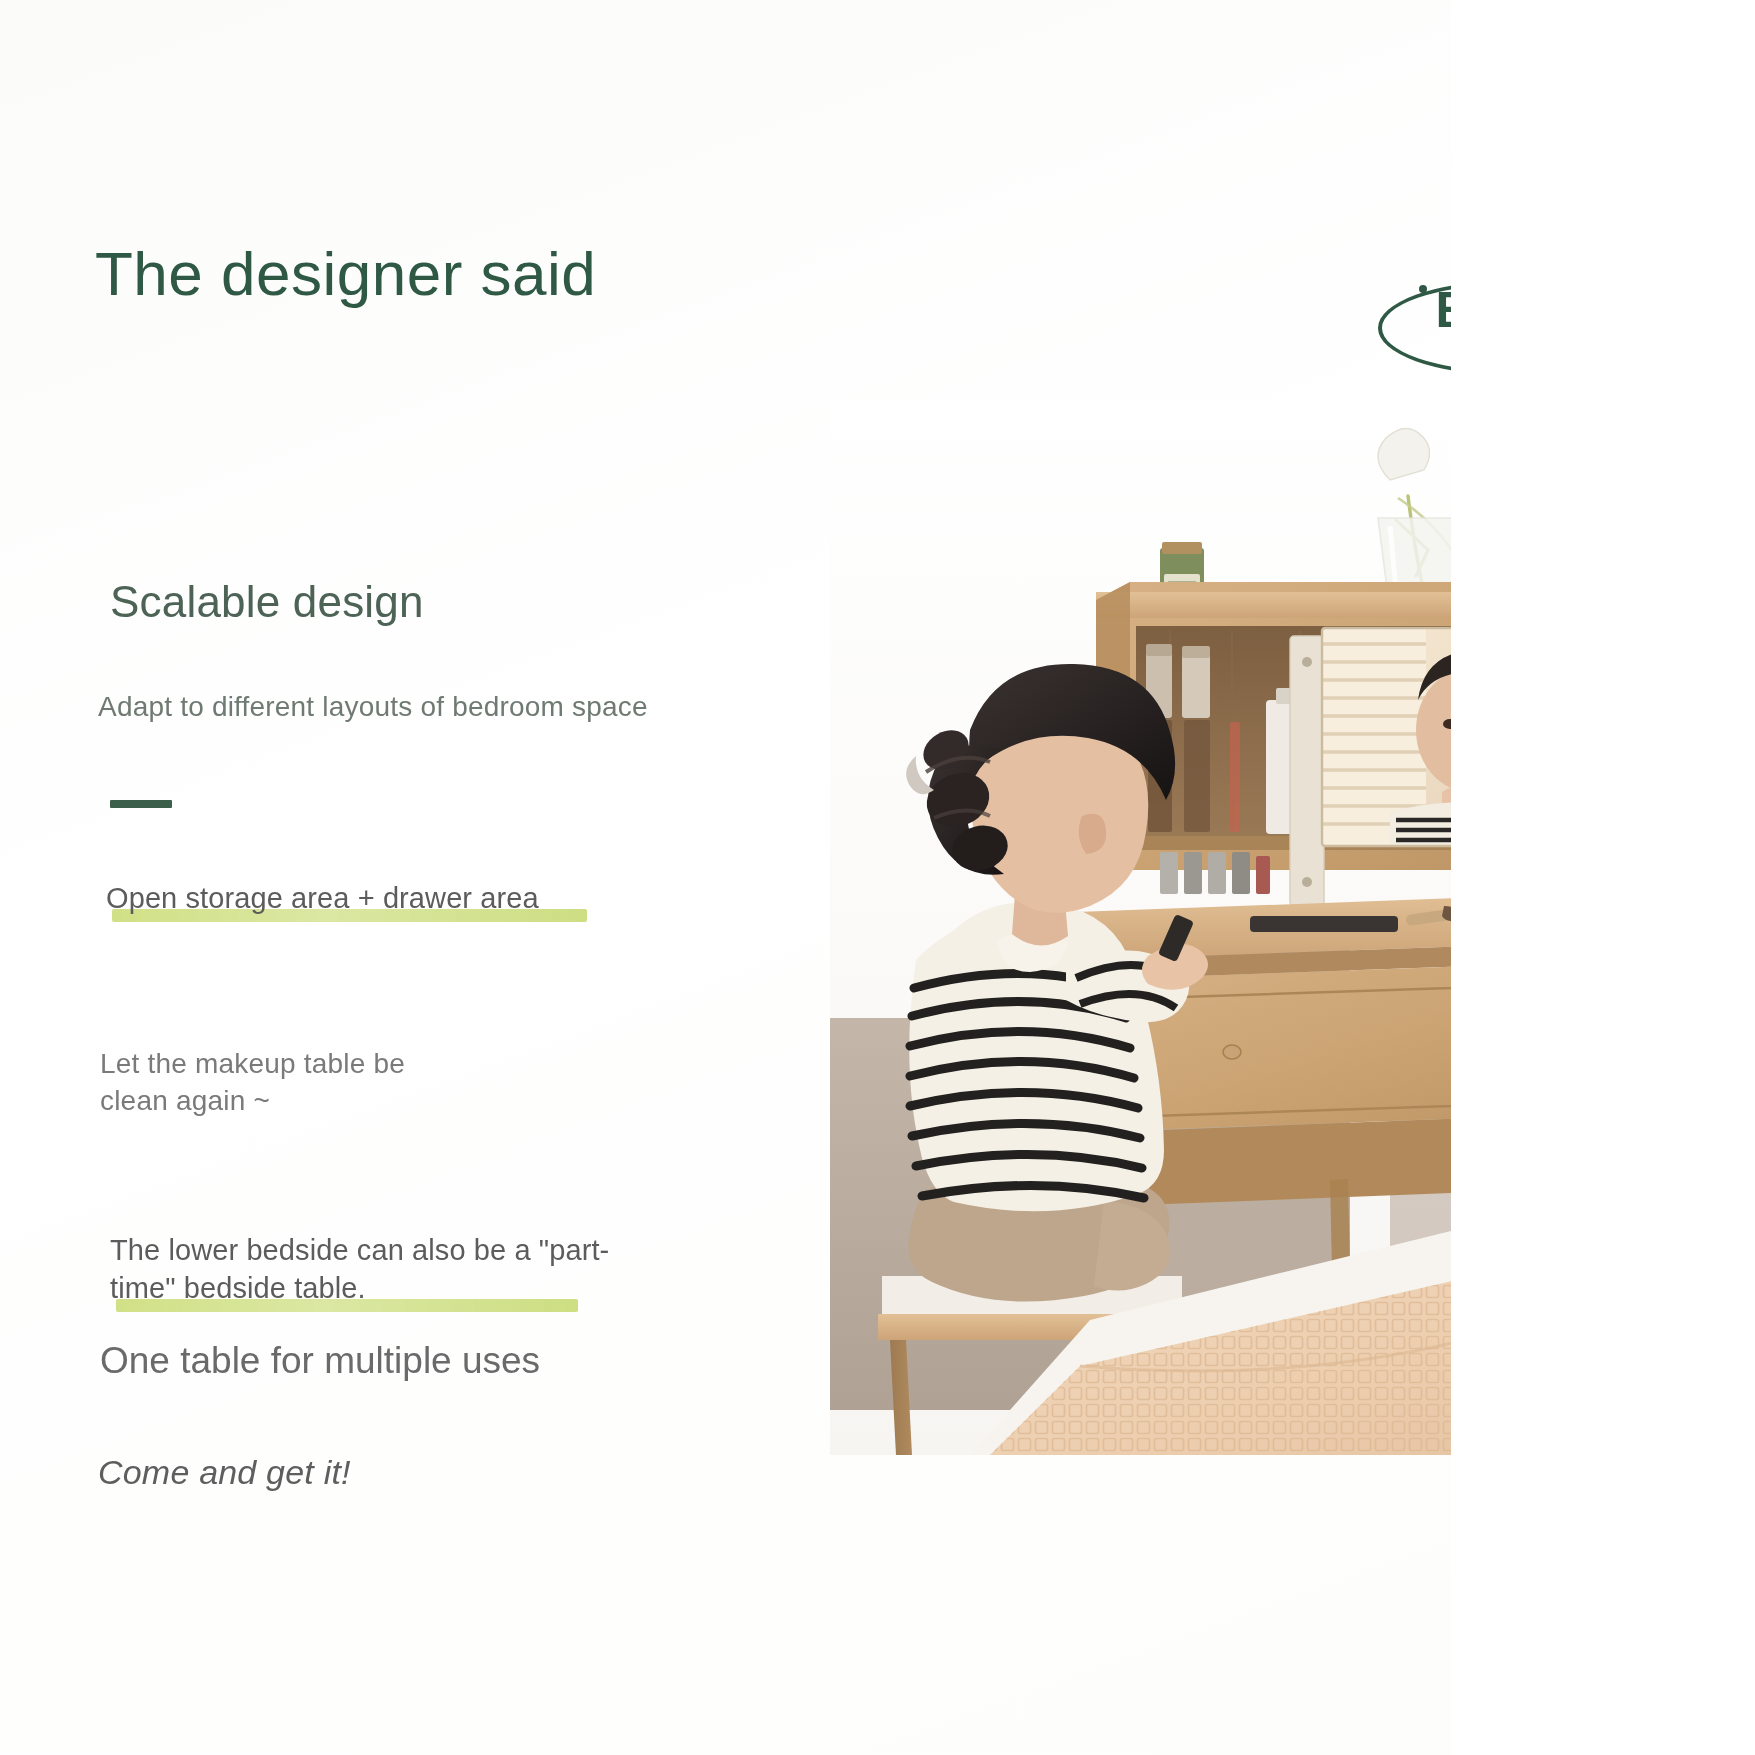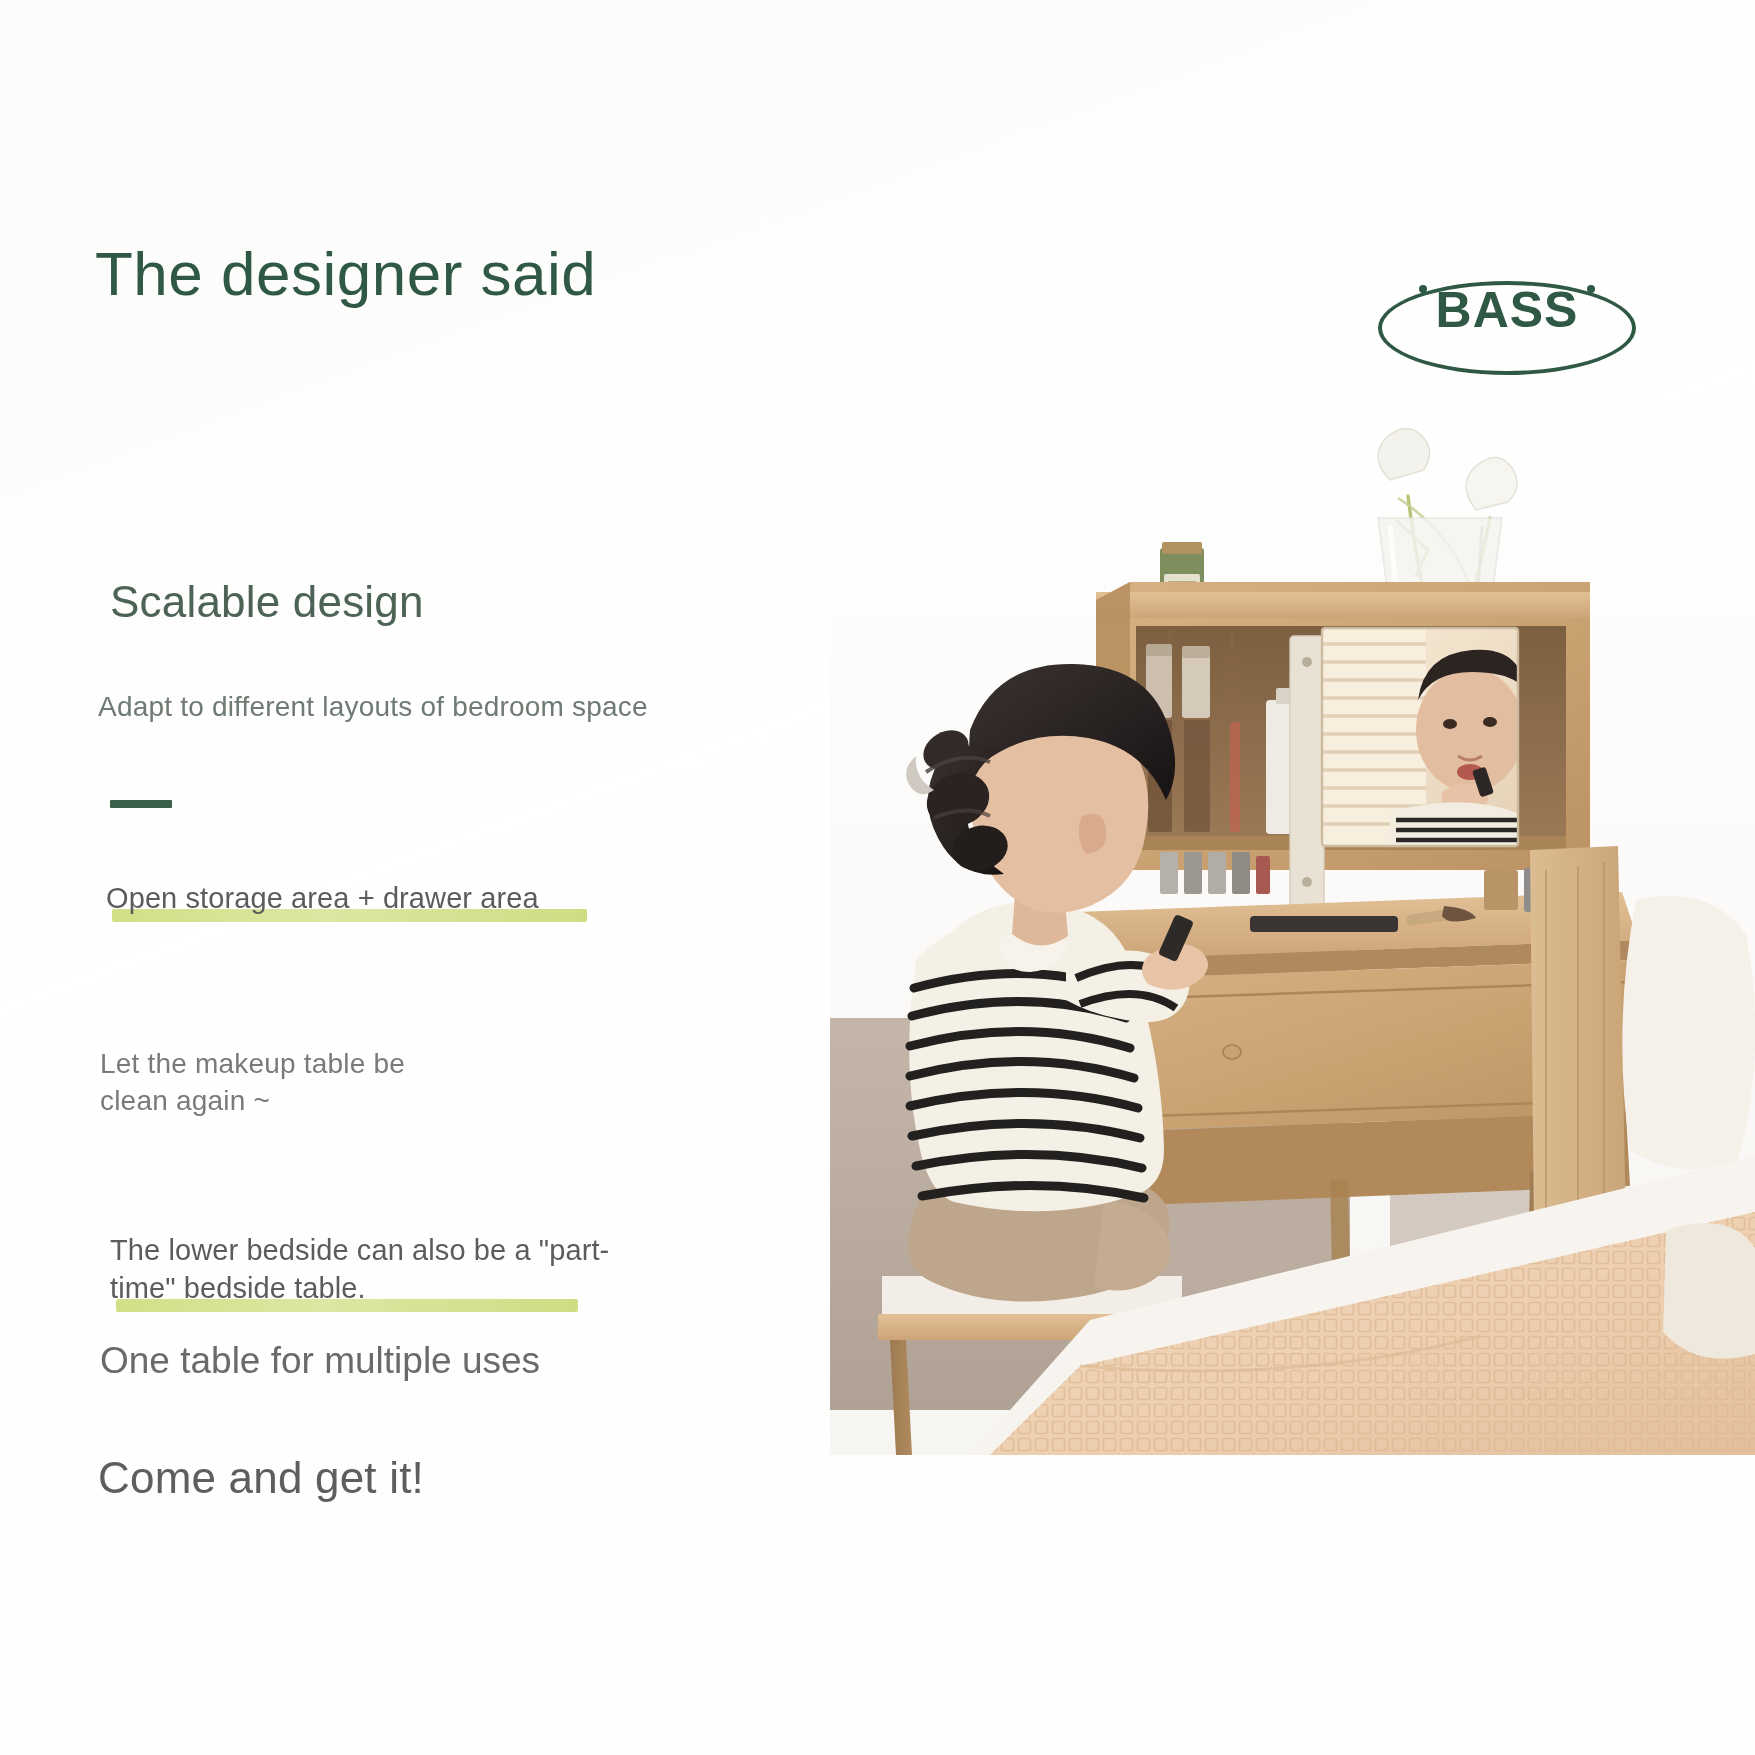--- a/index.html
+++ b/index.html
@@ -8,21 +8,21 @@
     padding: 0;
     background: #ffffff;
   }
   body {
     font-family: "Liberation Sans", "DejaVu Sans", sans-serif;
     -webkit-font-smoothing: antialiased;
   }
 
   .page {
     position: relative;
-    width: 1755px;
+    width: 1451px;
     height: 1755px;
     background: #86efac;
     overflow: hidden;
   }
 
   
   .page-wash {
     position: absolute;
     inset: 0;
     background:
@@ -134,24 +134,25 @@
   }
   .marker-band.b1 { width: 475px; bottom: -4px; }
   .marker-band.b2 { width: 462px; bottom: -5px; }
 
   .plain {
     font-size: 37px;
     color: #6a6a6a;
     white-space: nowrap;
   }
   .cta {
-    font-size: 44px;
+    font-size: 34px;
     color: #5e5e5e;
     white-space: nowrap;
     letter-spacing: 0.2px;
+    font-style: italic;
   }
 
   
   .photo {
     position: absolute;
     left: 830px;
     top: 400px;
     width: 925px;
     height: 1055px;
   }

